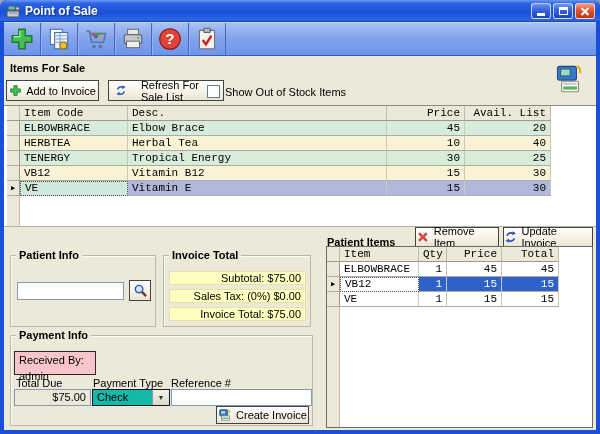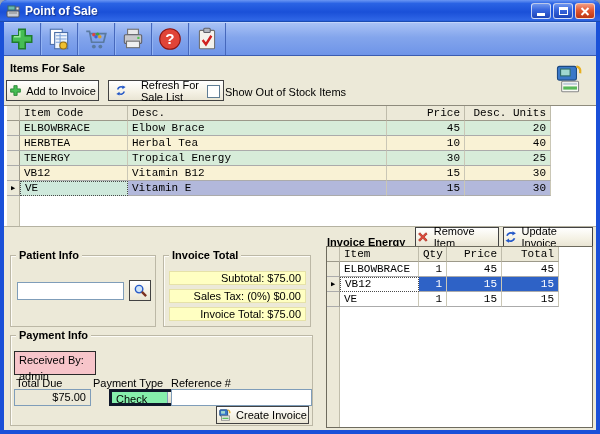--- a/index.html
+++ b/index.html
@@ -46,21 +46,21 @@
   .rselblue .cell { background:#2e62c6; color:#fff; }
   .rselblue .fcell-inv { background:#fff; color:#000; border:1px dotted #4a4a4a; line-height:12px; }
   
   .group { position:absolute; border:1px solid #bcb8a6; box-shadow:inset 1px 1px 0 #fdfcf7; }
   .group-label { position:absolute; top:-7px; left:5px; background:#ece9d8; padding:0 3px; font-weight:bold; font-size:11px; white-space:nowrap; }
   .txtinput { background:#fff; border:1px solid #7f9db9; font-size:11px; padding:1px 3px; font-family:"Liberation Sans","DejaVu Sans",sans-serif; }
   .yellowbar { position:absolute; background:#ffffc2; border:1px solid #e6e2a8; text-align:right; padding:0 4px; line-height:13px; font-size:11px; }
   .pinkbox { position:absolute; background:#f7c5ca; border:1px solid #2a2a2a; font-size:11px; line-height:16px; padding:0 4px; }
   .flabel { position:absolute; font-size:11px; }
   .rofield { position:absolute; background:#ebe8d8; border:1px solid #7f9db9; text-align:right; padding:0 4px; line-height:15px; }
-  .combo { position:absolute; display:flex; background:#86efac; border:3px solid #0f172a;margin-left:17px; }
+  .combo { position:absolute; display:flex; background:#14b8a6; border:1px solid #0f172a; }
   .combo-val { flex:1; padding:0 4px; line-height:15px; }
   .combo-btn { width:17px; background:linear-gradient(180deg,#f6f4ea 0%,#dcd8c8 100%); border-left:1px solid #7f9db9; display:flex; align-items:center; justify-content:center; font-size:7px; color:#333; }
 </style>
 </head>
 <body>
 
 <div class="window">
   <div class="titlebar">
     <span class="titleicon">
       <svg viewBox="0 0 16 16" width="16" height="16">
@@ -168,21 +168,21 @@
     </span>
 
     <div class="abs grid items-grid" style="left:0;top:83px;width:592px;height:122px;">
       <div class="selstrip" style="left:3px;"></div>
       <div class="gtable" style="margin-left:3px;width:545px;">
         <div class="grow" id="items-head">
             <div class="hcell c-sel"></div>
             <div class="hcell c-code">Item Code</div>
             <div class="hcell c-desc">Desc.</div>
             <div class="hcell c-price num">Price</div>
-            <div class="hcell c-avail num">Desc. Units</div>
+            <div class="hcell c-avail num">Avail. List</div>
           </div>
         <div id="items-body">
             <div class="grow rgreen">
               <div class="cell c-sel selcell"></div>
               <div class="cell c-code">ELBOWBRACE</div>
               <div class="cell c-desc">Elbow Brace</div>
               <div class="cell c-price num">45</div>
               <div class="cell c-avail num">20</div>
             </div>
             <div class="grow rcream">
@@ -252,21 +252,21 @@
             <rect x="2" y="2" width="9" height="7" rx="1" fill="#3a78c8" stroke="#1c4880"></rect>
             <rect x="3.5" y="3.5" width="4.5" height="3" fill="#9fd8d0"></rect>
             <path d="M11 2q3 1 2.5 4" stroke="#e8b020" stroke-width="1.5" fill="none"></path>
             <rect x="4" y="9" width="9" height="5" fill="#f8f8f4" stroke="#888"></rect>
             <rect x="5" y="11" width="7" height="1.5" fill="#58b858"></rect>
           </svg>
         <span>Create Invoice</span>
       </div>
     </div>
 
-    <div class="abs seclabel" style="left:323px;top:214px;">Invoice Energy</div>
+    <div class="abs seclabel" style="left:323px;top:214px;">Patient Items</div>
     <div class="abs xpbtn" style="left:411px;top:205px;width:84px;height:20px;">
       <svg width="14" height="14" viewBox="0 0 16 16">
           <path d="M3 4.5 4.5 3 8 6.5 11.5 3 13 4.5 9.5 8 13 11.5 11.5 13 8 9.5 4.5 13 3 11.5 6.5 8Z" fill="#e04838" stroke="#a02418" stroke-width="0.8"></path>
         </svg>
       <span>Remove Item</span>
     </div>
     <div class="abs xpbtn" style="left:499px;top:205px;width:90px;height:20px;">
       <svg width="14" height="14" viewBox="0 0 16 16">
           <path d="M3.5 6.5a5 5 0 0 1 7.5-2.5" stroke="#2458c8" stroke-width="2" fill="none"></path>
           <polygon points="10,1.2 14.2,3.4 10,6.2" fill="#2458c8"></polygon>

